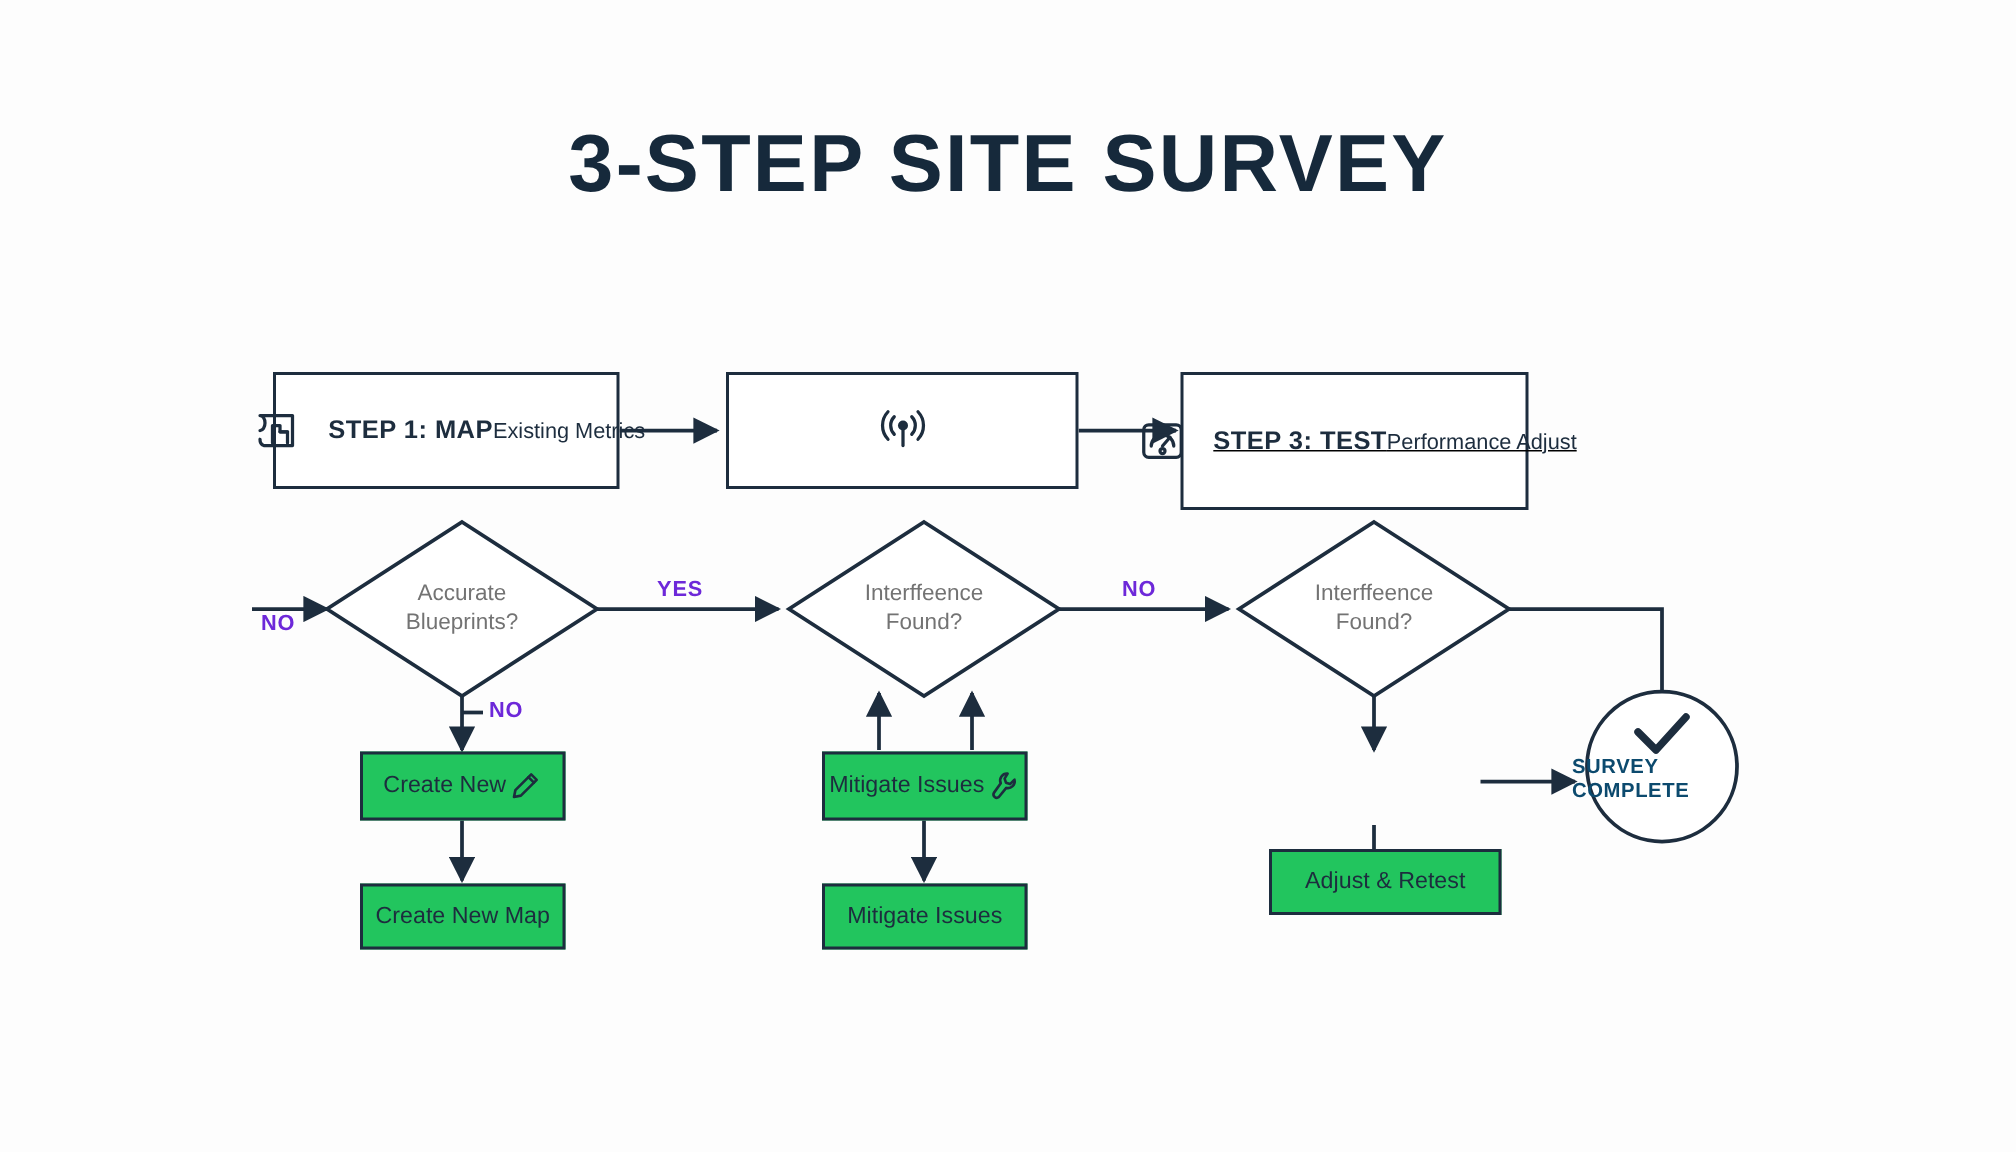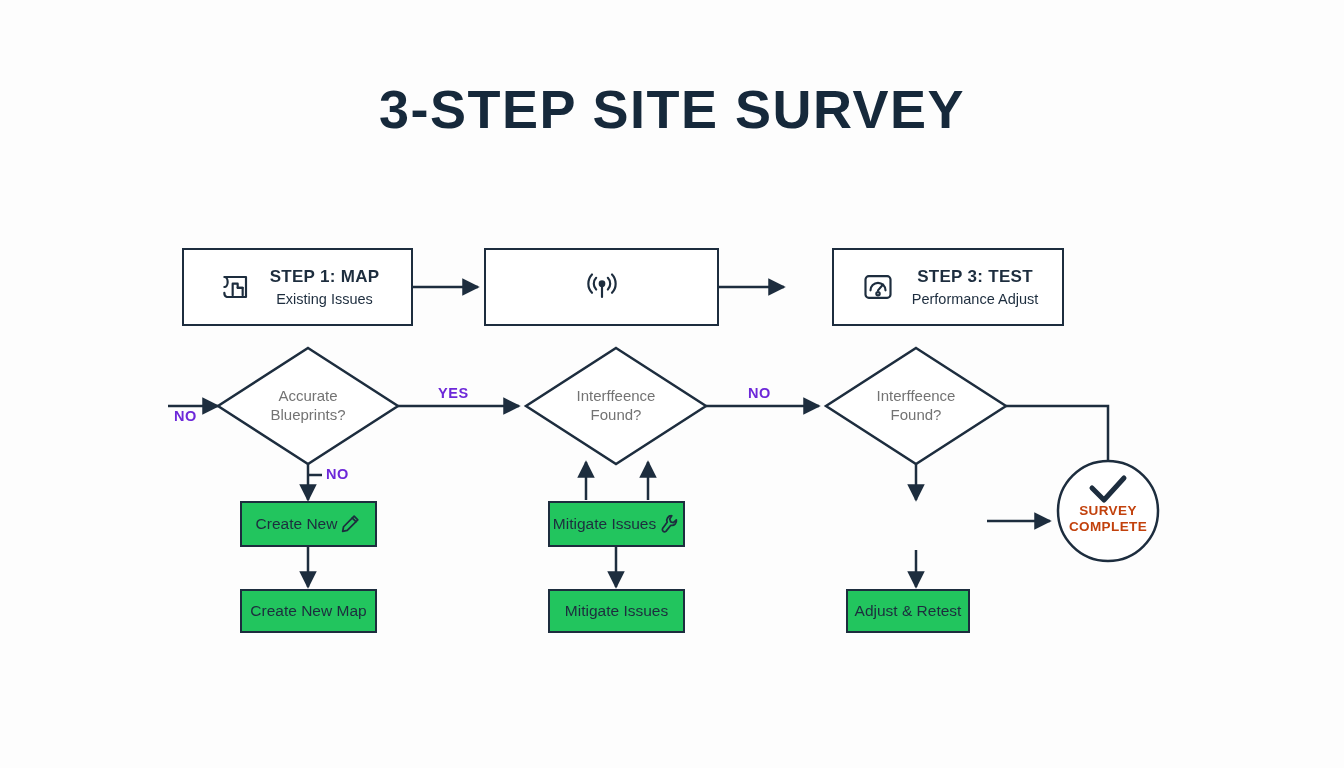--- a/index.html
+++ b/index.html
@@ -53,21 +53,21 @@
     gap: 14px;
   }
   .step-icon {
     width: 40px;
     height: 40px;
     flex: 0 0 auto;
     display: block;
   }
   .step-text {
     display: flex;
-    flex-direction: column;
+    flex-direction: row;
     align-items: center;
     line-height: 1.28;
   }
   .step-title {
     font-size: 17px;
     font-weight: bold;
     color: #1d2d3e;
     letter-spacing: 0.3px;
     white-space: nowrap;
   }
@@ -109,25 +109,24 @@
   }
   .edge-label {
     position: absolute;
     font-size: 14.5px;
     font-weight: bold;
     color: #6d28d9;
     letter-spacing: 0.6px;
   }
   .terminal-text {
     position: absolute;
-    text-align: center;
     font-size: 13.5px;
     font-weight: bold;
     letter-spacing: 0.4px;
-    color: #c2410c;
+    color: #0c4a6e;
     line-height: 1.2;
     white-space: pre-line;
   }
 </style>
 </head>
 <body>
 
 <div id="canvas">
 
   <div class="page-title">3-STEP SITE SURVEY</div>
@@ -183,39 +182,39 @@
 
   <div class="step-box" style="left:182px; top:248px; width:231px; height:78px;">
     <div class="step-inner">
       <svg class="step-icon" viewBox="0 0 48 48" fill="none" stroke="#1d2d3e" stroke-width="2.6" stroke-linecap="round" stroke-linejoin="round">
         <path d="M10 12 a4 6 0 0 1 0 12 M10 12 h26 v24 H13 a4 5 0 0 1 -3 -5"></path>
         <path d="M20 34 v-14 h6 v5 h6 v9"></path>
         <path d="M26 25 h6"></path>
       </svg>
       <div class="step-text">
         <div class="step-title">STEP 1: MAP</div>
-        <div class="step-sub">Existing Issues</div>
+        <div class="step-sub">Existing Metrics</div>
       </div>
     </div>
   </div>
 
   <div class="step-box" style="left:484px; top:248px; width:235px; height:78px;">
     <div class="step-inner">
       <svg class="step-icon" viewBox="0 0 48 48" fill="none" stroke="#1d2d3e" stroke-width="2.6" stroke-linecap="round">
         <circle cx="24" cy="20" r="4" fill="#1d2d3e" stroke="none"></circle>
         <path d="M24 24 v12"></path>
         <path d="M17 27 a10 10 0 0 1 0 -14"></path>
         <path d="M31 13 a10 10 0 0 1 0 14"></path>
         <path d="M12 31 a16 16 0 0 1 0 -22"></path>
         <path d="M36 9 a16 16 0 0 1 0 22"></path>
       </svg>
     </div>
   </div>
 
-  <div class="step-box" style="left:832px; top:248px; width:232px; height:78px;">
+  <div class="step-box" style="left:787px; top:248px; width:232px; height:92px;text-decoration:underline;">
     <div class="step-inner">
       <svg class="step-icon" viewBox="0 0 48 48" fill="none" stroke="#1d2d3e" stroke-width="2.6" stroke-linecap="round" stroke-linejoin="round">
         <rect x="9" y="11" width="30" height="26" rx="4"></rect>
         <path d="M15 28 a9 9 0 0 1 18 0"></path>
         <path d="M24 28 l6 -7"></path>
         <circle cx="24" cy="32" r="2"></circle>
       </svg>
       <div class="step-text">
         <div class="step-title">STEP 3: TEST</div>
         <div class="step-sub">Performance Adjust</div>
@@ -252,20 +251,20 @@
 
 
   <div class="plain-box" style="left:240px; top:589px; width:137px; height:44px;">
     <span class="bx-label">Create New Map</span>
   </div>
 
   <div class="plain-box" style="left:548px; top:589px; width:137px; height:44px;">
     <span class="bx-label">Mitigate Issues</span>
   </div>
 
-  <div class="plain-box" style="left:846px; top:589px; width:124px; height:44px;">
+  <div class="plain-box" style="left:846px; top:566px; width:155px; height:44px;">
     <span class="bx-label">Adjust &amp; Retest</span>
   </div>
 
   <div class="terminal-text" style="left:1048px; top:503px; width:120px;">SURVEY
 COMPLETE</div>
 
 </div>
 
 </body></html>

